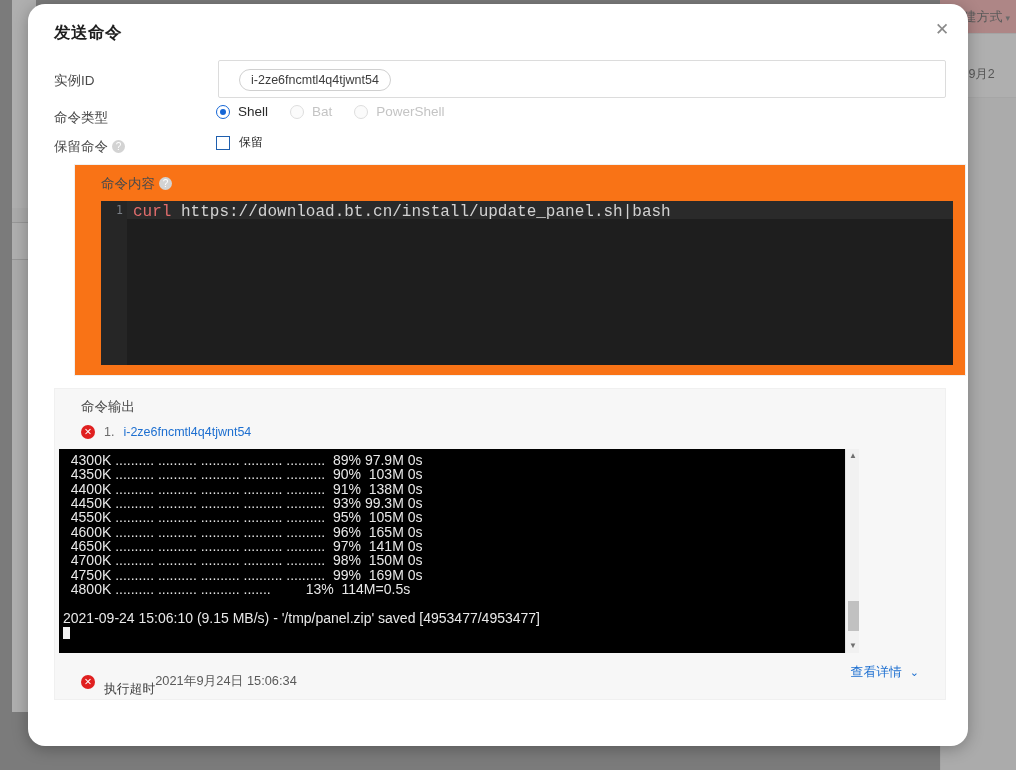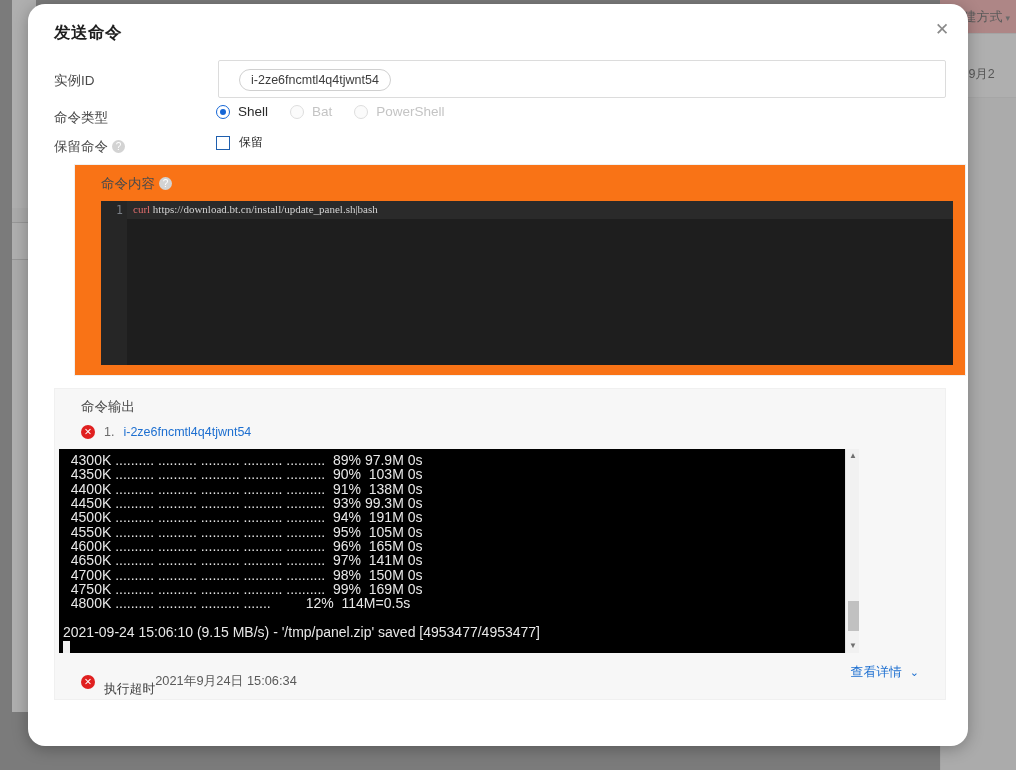--- a/index.html
+++ b/index.html
@@ -158,22 +158,22 @@
   .editor-line {
     position: absolute; left: 0; top: 0; width: 852px; height: 18px;
     background: #2a2a2a;
   }
   .editor-lineno {
     position: absolute; left: 0; top: 2px; width: 22px; text-align: right;
     font-size: 11.5px; color: #7a7f86; font-family: "DejaVu Sans Mono", monospace;
   }
   .editor-code {
     position: absolute; left: 32px; top: 2px;
-    font-size: 11px; color: #d6d6d6; white-space: pre;
-    font-family: Liberation Serif, serif;
+    font-size: 16px; color: #d6d6d6; white-space: pre;
+    font-family: Liberation Mono, monospace;
   }
   .tok-cmd { color: #e06c6c; }
   .tok-plain { color: #d2d2d2; }
 
   
   #panel-output {
     position: absolute; left: 26px; top: 384px;
     width: 892px; height: 312px;
     background: #f7f7f7; border: 1px solid #f0f0f0;
   }
@@ -333,27 +333,26 @@
       <span class="out-index">1.</span>
       <span class="out-id">i-2ze6fncmtl4q4tjwnt54</span>
     </div>
 
     <div class="console">
       <div class="console-inner">
           <div class="cline">  4300K .......... .......... .......... .......... ..........  89% 97.9M 0s</div>
           <div class="cline">  4350K .......... .......... .......... .......... ..........  90%  103M 0s</div>
           <div class="cline">  4400K .......... .......... .......... .......... ..........  91%  138M 0s</div>
           <div class="cline">  4450K .......... .......... .......... .......... ..........  93% 99.3M 0s</div>
-          <div class="cline">  4500K .......... .......... .......... .......... ..........  94%  191M 0s</div>
           <div class="cline">  4550K .......... .......... .......... .......... ..........  95%  105M 0s</div>
           <div class="cline">  4600K .......... .......... .......... .......... ..........  96%  165M 0s</div>
           <div class="cline">  4650K .......... .......... .......... .......... ..........  97%  141M 0s</div>
           <div class="cline">  4700K .......... .......... .......... .......... ..........  98%  150M 0s</div>
           <div class="cline">  4750K .......... .......... .......... .......... ..........  99%  169M 0s</div>
-          <div class="cline">  4800K .......... .......... .......... .......         12%  114M=0.5s</div>
+          <div class="cline">  4800K .......... .......... .......... .......         13%  114M=0.5s</div>
           <div class="cline blank"></div>
           <div class="cline">2021-09-24 15:06:10 (9.15 MB/s) - '/tmp/panel.zip' saved [4953477/4953477]</div>
           <div class="cline"><span class="cursor-block"></span></div>
         </div>
     </div>
 
     <div class="scrollbar">
       <div class="sb-arrow up">▲</div>
       <div class="sb-thumb"></div>
       <div class="sb-arrow down">▼</div>

